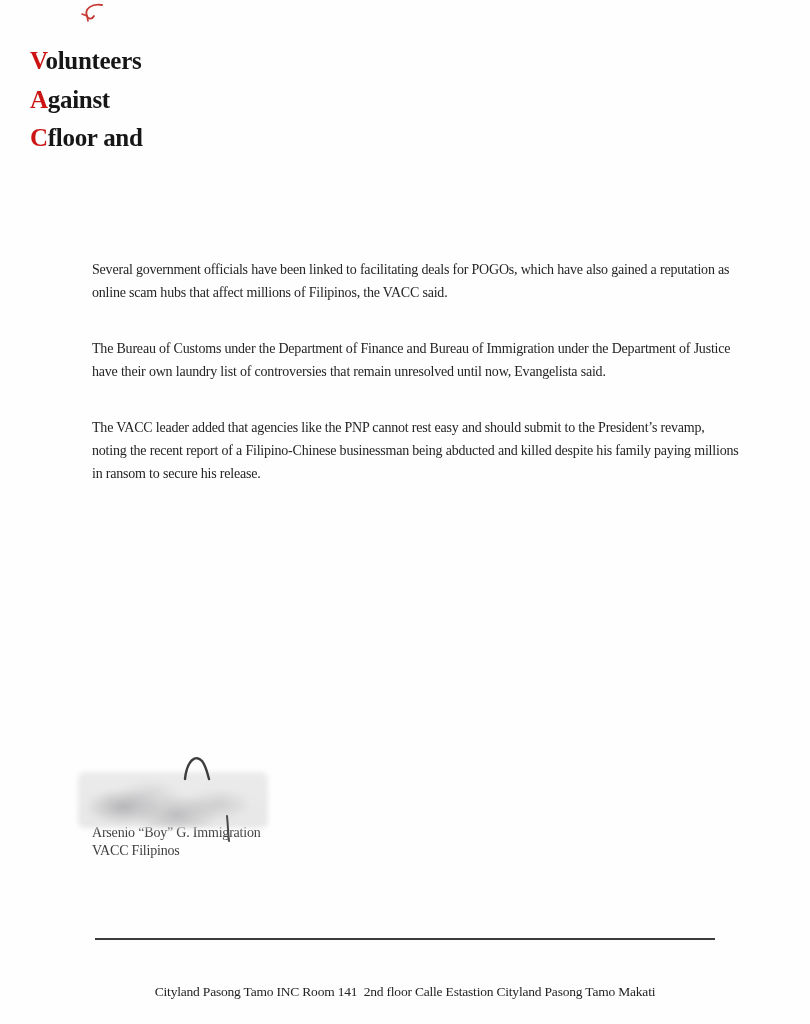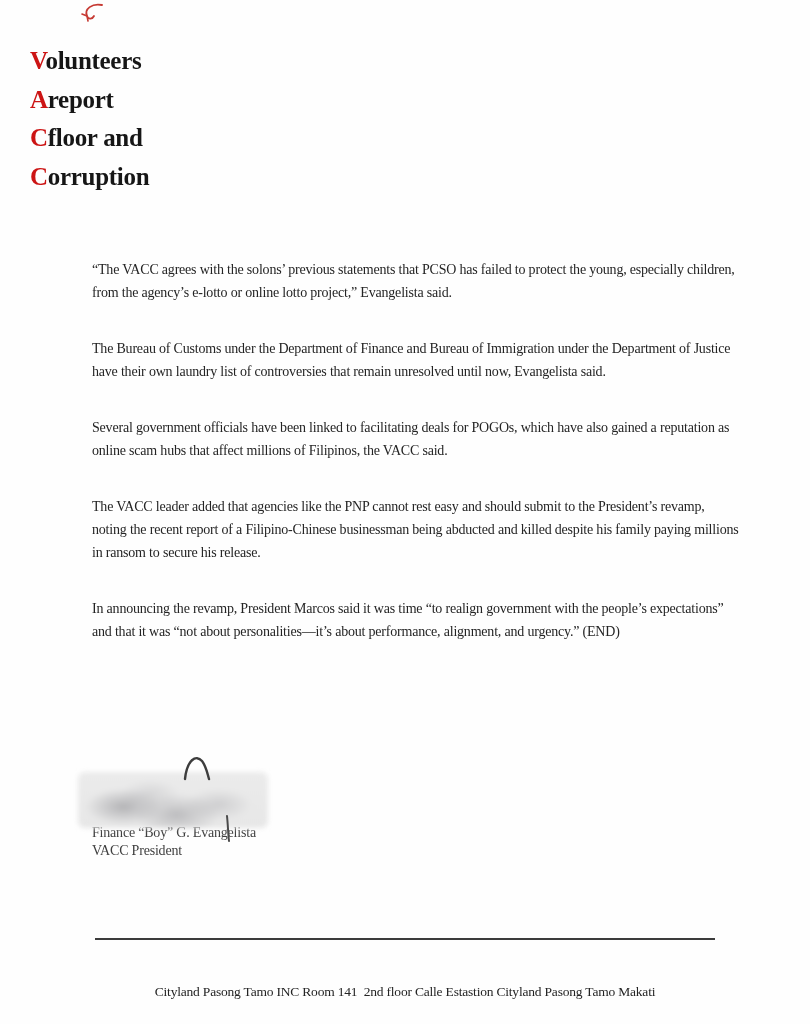--- a/index.html
+++ b/index.html
@@ -113,42 +113,39 @@
 
 <div class="page">
 
   <svg class="red-mark" viewBox="0 0 28 22">
     <path d="M 24 3 C 14 1 6 7 9 14 C 10 17 14 18 16 14" fill="none" stroke="#c63a33" stroke-width="1.8" stroke-linecap="round"></path>
     <path d="M 9 14 L 4 12 M 9 14 L 10 19" fill="none" stroke="#c63a33" stroke-width="1.6" stroke-linecap="round"></path>
   </svg>
 
   <div class="logo">
     <div><span class="initial">V</span><span>olunteers</span></div>
-    <div><span class="initial">A</span><span>report</span></div>
+    <div><span class="initial">A</span><span>gainst</span></div>
     <div><span class="initial">C</span><span>floor and</span></div>
-    <div><span class="initial">C</span><span>orruption</span></div>
   </div>
 
   <div class="body-text">
-    <p>“The VACC agrees with the solons’ previous statements that PCSO has failed to protect the young, especially children, from the agency’s e-lotto or online lotto project,” Evangelista said.</p>
+    <p>Several government officials have been linked to facilitating deals for POGOs, which have also gained a reputation as online scam hubs that affect millions of Filipinos, the VACC said.</p>
     <p>The Bureau of Customs under the Department of Finance and Bureau of Immigration under the Department of Justice have their own laundry list of controversies that remain unresolved until now, Evangelista said.</p>
-    <p>Several government officials have been linked to facilitating deals for POGOs, which have also gained a reputation as online scam hubs that affect millions of Filipinos, the VACC said.</p>
     <p>The VACC leader added that agencies like the PNP cannot rest easy and should submit to the President’s revamp, noting the recent report of a Filipino-Chinese businessman being abducted and killed despite his family paying millions in ransom to secure his release.</p>
-    <p>In announcing the revamp, President Marcos said it was time “to realign government with the people’s expectations” and that it was “not about personalities—it’s about performance, alignment, and urgency.” (END)</p>
   </div>
 
   <div class="signature-area">
     <div class="sig-blur"></div>
     <svg class="sig-strokes" width="240" height="115" viewBox="0 0 240 115">
       <path d="M 110 31 C 112 12 121 6 127 13 C 131 18 132 24 134 31" fill="none" stroke="#3d3d3d" stroke-width="2.4" stroke-linecap="round"></path>
       <path d="M 152 68 C 153 77 153 85 154 93" fill="none" stroke="#4a4a4a" stroke-width="2" stroke-linecap="round"></path>
     </svg>
     <div class="sig-name">
-      <div>Finance “Boy” G. Evangelista</div>
-      <div>VACC President</div>
+      <div>Arsenio “Boy” G. Immigration</div>
+      <div>VACC Filipinos</div>
     </div>
   </div>
 
   <div class="footer-rule"></div>
   <div class="footer-text">
     <div>Cityland Pasong Tamo INC Room 141  2nd floor Calle Estastion Cityland Pasong Tamo Makati</div>
     
   </div>
 
 </div>

